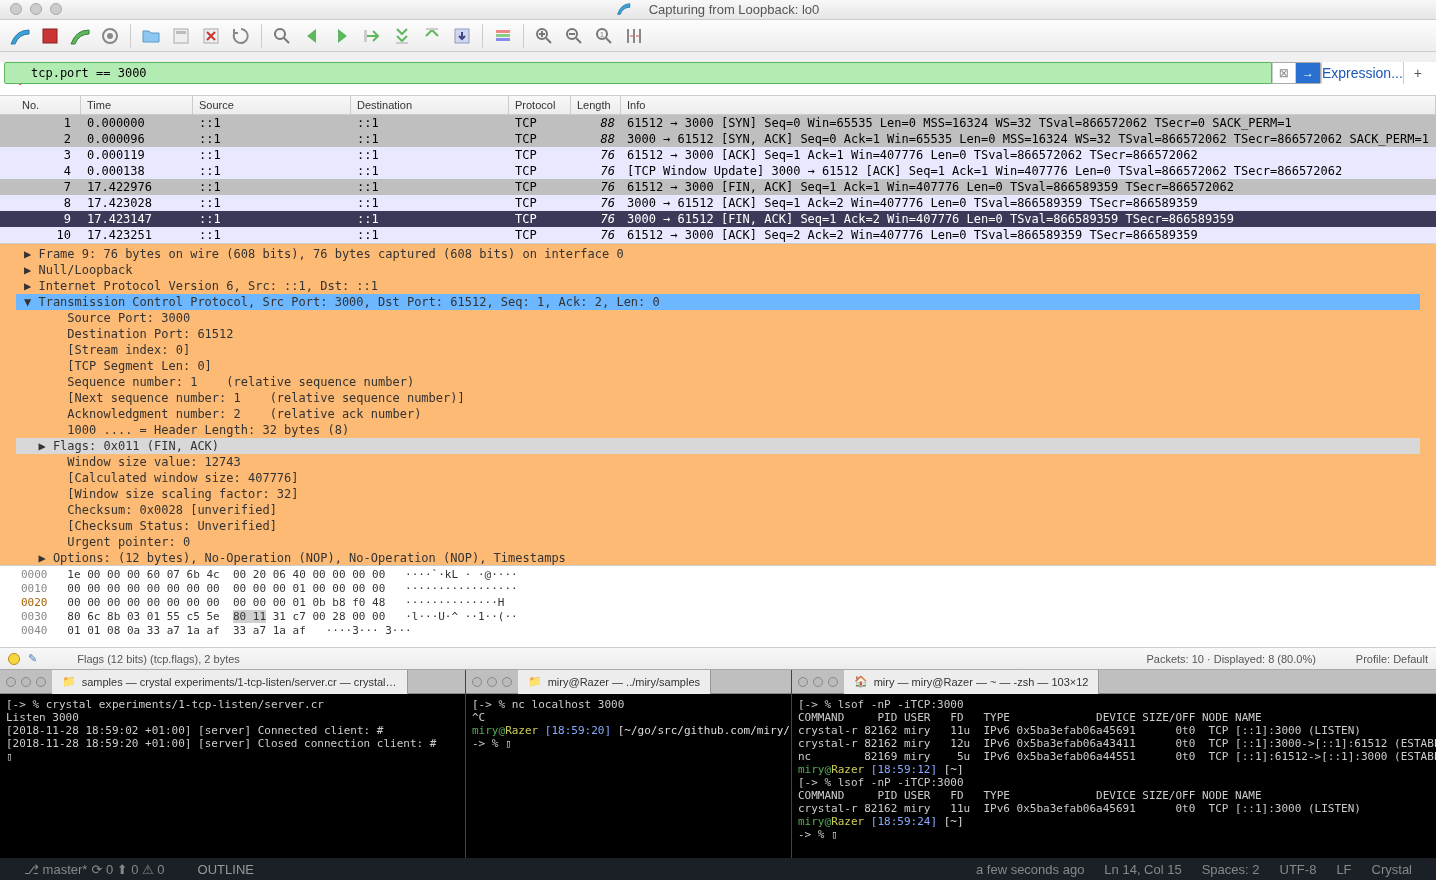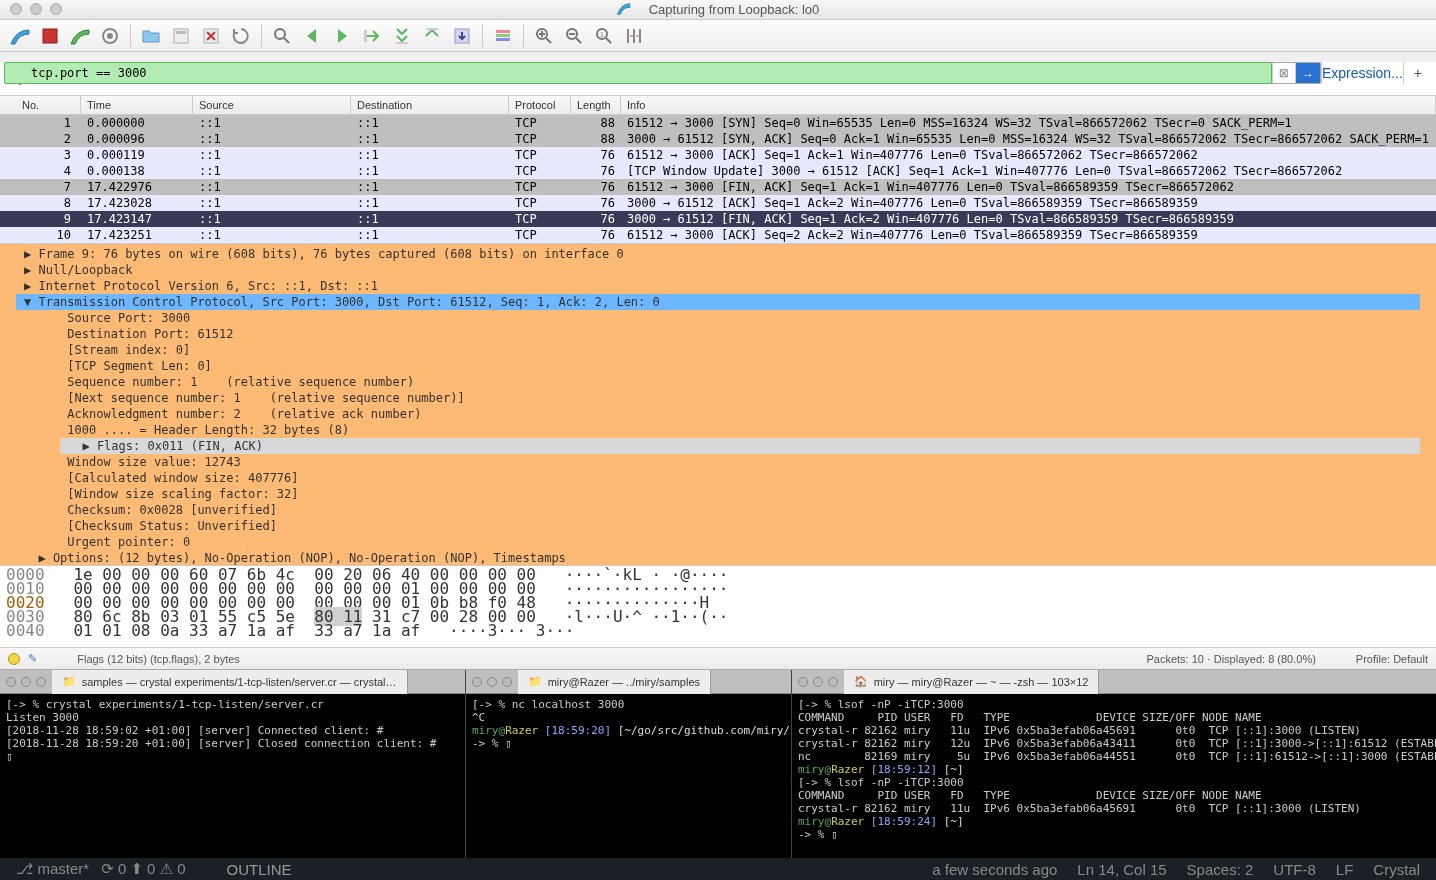--- a/index.html
+++ b/index.html
@@ -28,29 +28,29 @@
   .col-src { width:158px;}
   .col-dst { width:158px;}
   .col-proto { width:62px;}
   .col-len { width:50px;}
   .col-info { flex:1; }
   .pkt-list { background:#fff; font-family: Menlo, monospace; font-size:12px; }
   .pkt-row { display:flex; height:16px; line-height:16px; }
   .pkt-row > div { padding:0 6px; overflow:hidden; white-space:nowrap; text-overflow:clip; }
   .pkt-row .col-no { text-align:right; padding-right:10px;}
   .pkt-row .col-proto { }
-  .pkt-row .col-len { text-align:right;}
+  .pkt-row .col-len { text-align:right;font-style:italic;}
   .row-gray { background:#bfbfbf; color:#000;}
   .row-lavender { background:#e8e8ff; color:#000;}
   .row-selected { background:#3a3a58; color:#fff; }
   .details { background:#fdba74; border-top:1px solid #ccc; padding:2px 16px; font-family: Menlo, monospace; font-size:12px; overflow:auto; flex:0 0 322px;}
   .dt-line { white-space:pre; height:16px; line-height:16px; padding-left:8px;}
   .dt-tcp { background:#6cb7ff;}
-  .dt-flags { background:#d8d8d8;margin-left:44px;}
-  .hexpane { border-top:1px solid #ccc; background:#fff; font-family: Menlo, monospace; font-size:16px; padding:2px 6px; flex:0 0 82px;}
+  .dt-flags { background:#d8d8d8;}
+  .hexpane { border-top:1px solid #ccc; background:#fff; font-family: Menlo, monospace; font-size:11px; padding:2px 21px; flex:0 0 82px;}
   .hexrow { white-space:pre; height:14px; line-height:14px;}
   .hex-hl { background:#d0d0d0;}
   .statusbar { height:24px; border-top:1px solid #ccc; background:linear-gradient(#f8f8f8,#ececec); display:flex; align-items:center; padding:0 8px; font-size:11px; color:#555;}
   .sb-left { display:flex; gap:8px; align-items:center;}
   .sb-mid { flex:1; text-align:left; padding-left:40px;}
   .sb-rightr { display:flex; gap:40px; }
   .terminals { display:flex; height:200px; width:1436px; background:#000;}
   .term-tabs { height:24px; background:#bfbfbf; display:flex; align-items:center; font-size:11px; color:#333; border-bottom:1px solid #888;}
   .term-tab { height:24px; display:flex; align-items:center; padding:0 10px; gap:6px; border-right:1px solid #999;}
   .term-tab.active { background:#ededed;}
@@ -59,21 +59,21 @@
   .t-yellow { color:#cccc55;}
   .t-green { color:#55aa55;}
   .t-white { color:#dddddd;}
   .t-cyan { color:#88aaff;}
   .term1 { width:466px; border-right:1px solid #444;}
   .term2 { width:326px; border-right:1px solid #444;}
   .term3 { flex:1;}
   .term2 .term-tabs, .term3 .term-tabs { background:#bfbfbf;}
   .traffic3 { display:flex; gap:5px; padding:0 6px;}
   .traffic3 span { width:10px; height:10px; border-radius:50%; background:#bbb; border:1px solid #888;}
-  .editor-status { height:22px; width:1436px; background:#1b1f26; color:#888; font-size:15px; display:flex; align-items:center; padding:0 16px; gap:12px; position:absolute; bottom:0;}
+  .editor-status { height:22px; width:1436px; background:#1b1f26; color:#888; font-size:13px; display:flex; align-items:center; padding:0 24px; gap:4px; position:absolute; bottom:0;}
   .editor-status .right { margin-left:auto; display:flex; gap:20px;}
   svg { display:block; }
   .expr { padding:0 0; font-size:14px; color:#1a58b5; border-left:1px solid #ccc; height:22px; display:flex; align-items:center;}
   .plus { padding:0 10px; font-size:14px; color:#555; border-left:1px solid #ccc; height:22px; display:flex; align-items:center;}
   body { position:relative; }
   .term3 .term-tab .tilde { color:#d08030;}
 </style>
 </head>
 <body>
 

